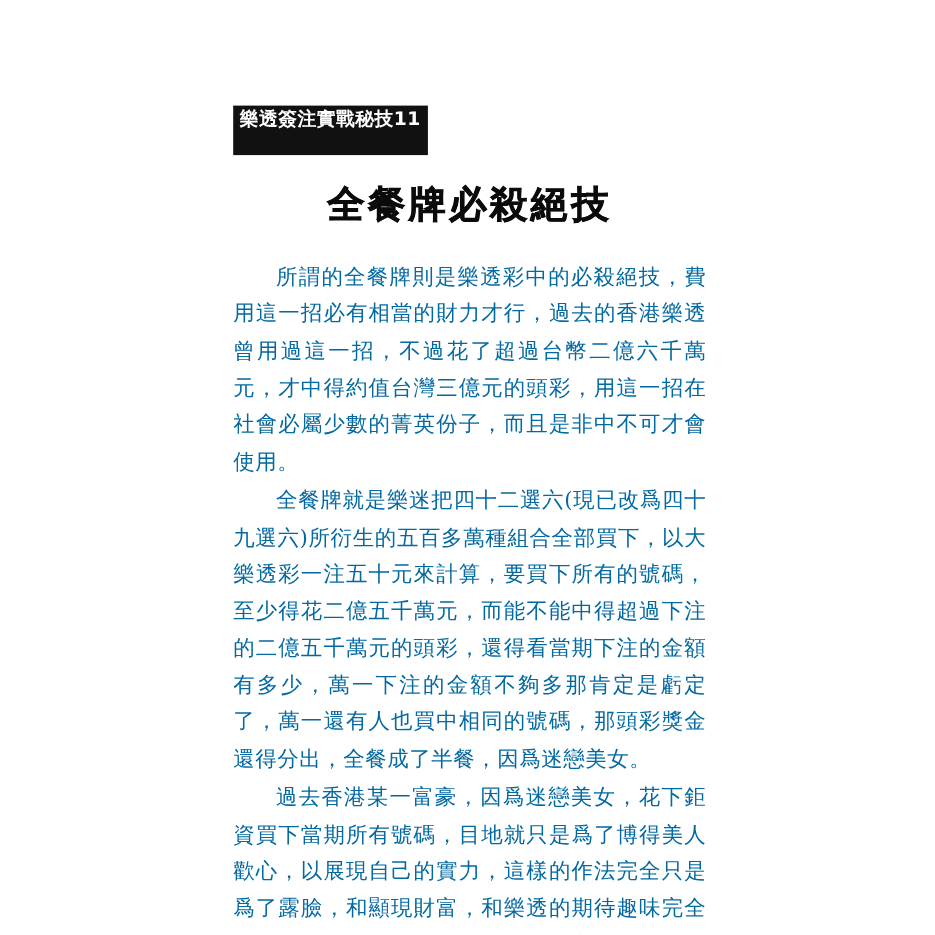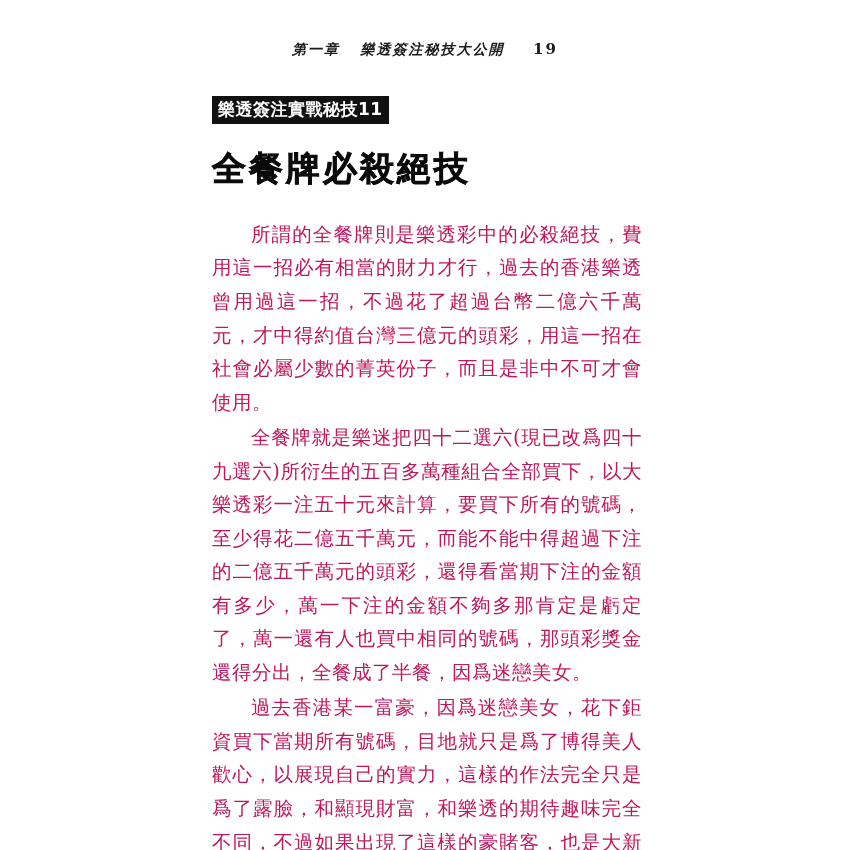--- a/index.html
+++ b/index.html
@@ -59,60 +59,56 @@
   }
 
   .kicker {
     display: inline-block;
     background: #111111;
     color: #ffffff;
     font-family: "DejaVu Sans", "Liberation Sans", sans-serif;
     font-weight: 700;
     font-size: 17px;
     line-height: 1.35;
-    padding: 2px 6px 3px 6px;
+    padding: 2px 6px 20px 6px;
     letter-spacing: 0.5px;
     white-space: nowrap;
   }
 
   .title {
     margin-top: 22px;
+    text-align: center;
     font-family: "DejaVu Sans", "Liberation Sans", sans-serif;
     font-weight: 700;
     font-size: 34px;
     letter-spacing: 3px;
     color: #0b0b0b;
     -webkit-text-stroke: 0.6px #0b0b0b;
   }
 
   .body-text {
     margin-top: 26px;
   }
 
   .body-text p {
     margin: 0 0 2px 0;
     font-size: 19.5px;
     line-height: 1.72;
     letter-spacing: 0.5px;
     text-align: justify;
     text-justify: inter-character;
     text-indent: 2em;
-    color: #be185d;
+    color: #0369a1;
   }
 </style>
 </head>
 <body>
 
 <div class="page">
 
-  <div class="header">
-    <span class="chapter">第一章</span>
-    <span class="chapter-title">樂透簽注秘技大公開</span>
-    <span class="folio">19</span>
-  </div>
 
   <div class="content">
 
     <div class="kicker">樂透簽注實戰秘技11</div>
 
     <h1 class="title">全餐牌必殺絕技</h1>
 
     <div class="body-text">
       <p>所謂的全餐牌則是樂透彩中的必殺絕技，費用這一招必有相當的財力才行，過去的香港樂透曾用過這一招，不過花了超過台幣二億六千萬元，才中得約值台灣三億元的頭彩，用這一招在社會必屬少數的菁英份子，而且是非中不可才會使用。</p>
       <p>全餐牌就是樂迷把四十二選六(現已改爲四十九選六)所衍生的五百多萬種組合全部買下，以大樂透彩一注五十元來計算，要買下所有的號碼，至少得花二億五千萬元，而能不能中得超過下注的二億五千萬元的頭彩，還得看當期下注的金額有多少，萬一下注的金額不夠多那肯定是虧定了，萬一還有人也買中相同的號碼，那頭彩獎金還得分出，全餐成了半餐，因爲迷戀美女。</p>

